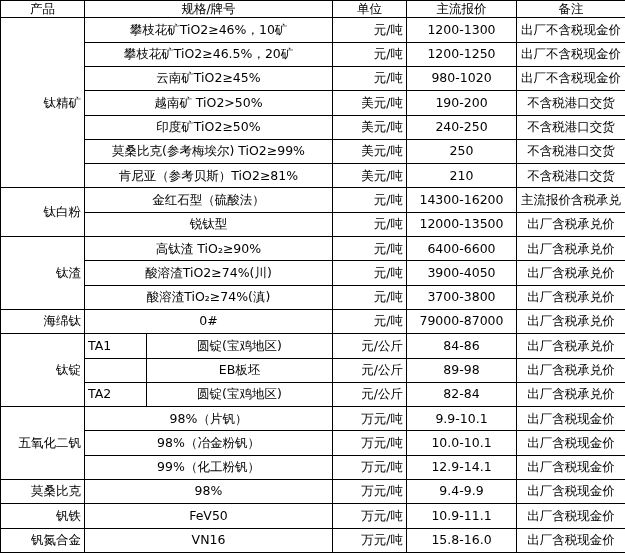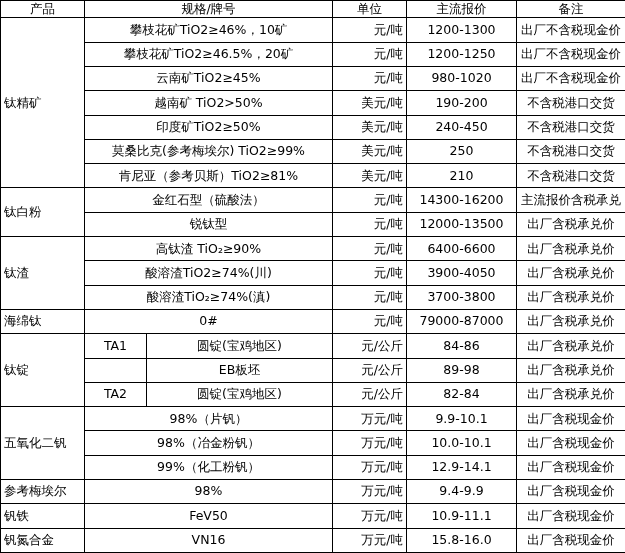--- a/index.html
+++ b/index.html
@@ -32,28 +32,28 @@
     padding: 1px 3px;
     vertical-align: middle;
     white-space: nowrap;
     overflow: hidden;
   }
   thead td {
     text-align: center;
     font-size: 13px;
   }
   .c-prod {
+    text-align: right;
+  }
+  .c-spec {
+    text-align: center;
+    padding-left: 5px;
+  }
+  .c-spec-center {
     text-align: left;
-  }
-  .c-spec {
-    text-align: center;
-    padding-left: 5px;
-  }
-  .c-spec-center {
-    text-align: center;
   }
   .c-unit {
     text-align: right;
   }
   .c-price {
     text-align: center;
     padding-left: 5px;
   }
   .c-note {
     text-align: center;
@@ -110,21 +110,21 @@
         </tr>
         <tr>
           <td class="c-spec" colspan="2">越南矿 TiO2&gt;50%</td>
           <td class="c-unit">美元/吨</td>
           <td class="c-price">190-200</td>
           <td class="c-note">不含税港口交货</td>
         </tr>
         <tr>
           <td class="c-spec" colspan="2">印度矿TiO2≥50%</td>
           <td class="c-unit">美元/吨</td>
-          <td class="c-price">240-450</td>
+          <td class="c-price">240-250</td>
           <td class="c-note">不含税港口交货</td>
         </tr>
         <tr>
           <td class="c-spec" colspan="2">莫桑比克(参考梅埃尔) TiO2≥99%</td>
           <td class="c-unit">美元/吨</td>
           <td class="c-price">250</td>
           <td class="c-note">不含税港口交货</td>
         </tr>
         <tr>
           <td class="c-spec" colspan="2">肯尼亚（参考贝斯）TiO2≥81%</td>
@@ -206,21 +206,21 @@
           <td class="c-price">10.0-10.1</td>
           <td class="c-note">出厂含税现金价</td>
         </tr>
         <tr>
           <td class="c-spec" colspan="2">99%（化工粉钒）</td>
           <td class="c-unit">万元/吨</td>
           <td class="c-price">12.9-14.1</td>
           <td class="c-note">出厂含税现金价</td>
         </tr>
         <tr>
-          <td class="c-prod" rowspan="1">参考梅埃尔</td>
+          <td class="c-prod" rowspan="1">莫桑比克</td>
           <td class="c-spec" colspan="2">98%</td>
           <td class="c-unit">万元/吨</td>
           <td class="c-price">9.4-9.9</td>
           <td class="c-note">出厂含税现金价</td>
         </tr>
         <tr>
           <td class="c-prod" rowspan="1">钒铁</td>
           <td class="c-spec" colspan="2">FeV50</td>
           <td class="c-unit">万元/吨</td>
           <td class="c-price">10.9-11.1</td>

